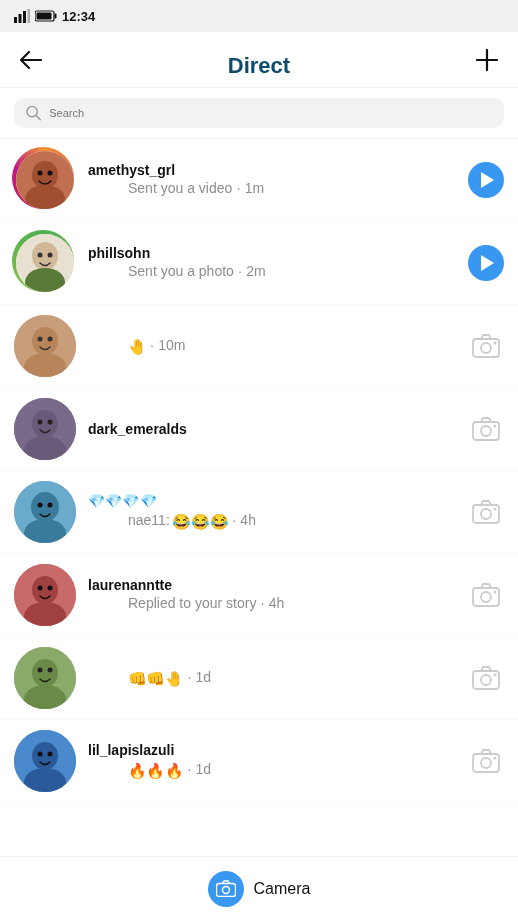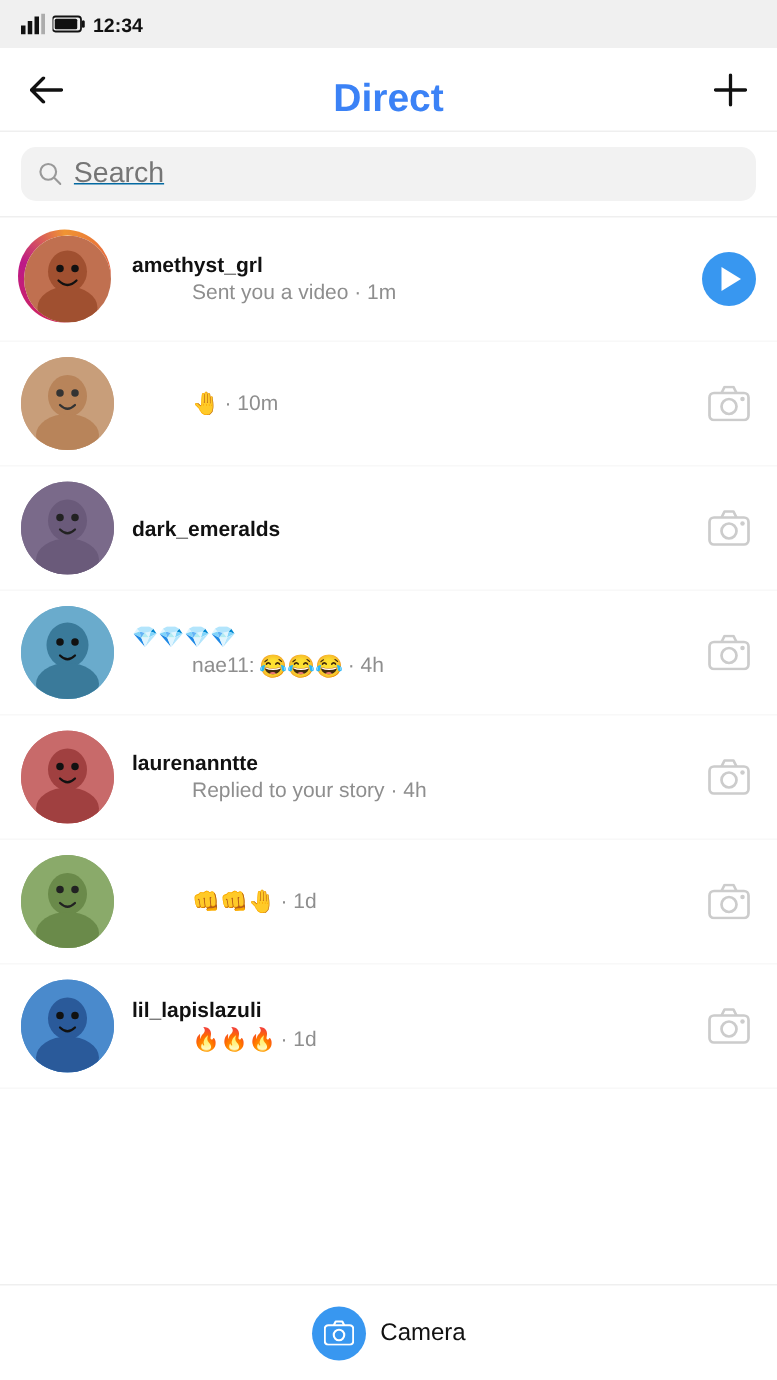--- a/index.html
+++ b/index.html
@@ -37,23 +37,23 @@
     .header {
       display: flex;
       align-items: center;
       justify-content: space-between;
       padding: 10px 16px;
       border-bottom: 1px solid #efefef;
       background: #fff;
       height: 56px;
     }
     .header-title {
-      font-size: 26px;
+      font-size: 22px;
       font-weight: 700;
-      color: #3b82f6;
+      color: #0c4a6e;
       margin-top: 12px;
     }
     .header-btn {
       background: none;
       border: none;
       cursor: pointer;
       padding: 4px;
       display: flex;
       align-items: center;
     }
@@ -67,25 +67,24 @@
       display: flex;
       align-items: center;
       background: #f2f2f2;
       border-radius: 10px;
       padding: 7px 12px;
       gap: 8px;
     }
     .search-input {
       border: none;
       background: transparent;
-      font-size: 19px;
+      font-size: 11px;
       color: #0369a1;
       outline: none;
       width: 100%;
-      text-decoration: underline;
     }
 
     
     .message-list {
       display: flex;
       flex-direction: column;
     }
     .message-item {
       display: flex;
       align-items: center;
@@ -296,20 +295,42 @@
     </div>
     <div class="msg-content">
       <div class="msg-username">amethyst_grl</div>
       <div class="msg-preview">Sent you a video · 1m</div>
     </div>
     <div class="action-icon">
       <div class="play-btn"></div>
     </div>
   </div>
 
+  <div class="message-item">
+    <div class="avatar-wrap">
+      <div class="avatar-circle-green"></div>
+      <div class="avatar-inner">
+        <svg class="face" viewBox="0 0 58 58">
+          <rect width="58" height="58" fill="#e8e0d0"></rect>
+          <ellipse cx="29" cy="22" rx="13" ry="14" fill="#d0b898"></ellipse>
+          <ellipse cx="29" cy="48" rx="20" ry="14" fill="#5a7a3a"></ellipse>
+          <circle cx="24" cy="21" r="2.5" fill="#333"></circle>
+          <circle cx="34" cy="21" r="2.5" fill="#333"></circle>
+          <path d="M24 29 Q29 34 34 29" fill="none" stroke="#333" stroke-width="1.5" stroke-linecap="round"></path>
+        </svg>
+      </div>
+    </div>
+    <div class="msg-content">
+      <div class="msg-username">phillsohn</div>
+      <div class="msg-preview">Sent you a photo · 2m</div>
+    </div>
+    <div class="action-icon">
+      <div class="play-btn"></div>
+    </div>
+  </div>
 
   <div class="message-item">
     <div class="avatar-plain av-3">
       <svg class="face" viewBox="0 0 62 62">
         <rect width="62" height="62" fill="#c89e7a"></rect>
         <ellipse cx="31" cy="26" rx="13" ry="14" fill="#b8845a"></ellipse>
         <ellipse cx="31" cy="52" rx="21" ry="14" fill="#b8845a"></ellipse>
         <circle cx="26" cy="24" r="2.5" fill="#333"></circle>
         <circle cx="36" cy="24" r="2.5" fill="#333"></circle>
         <path d="M26 32 Q31 37 36 32" fill="none" stroke="#333" stroke-width="1.5" stroke-linecap="round"></path>

